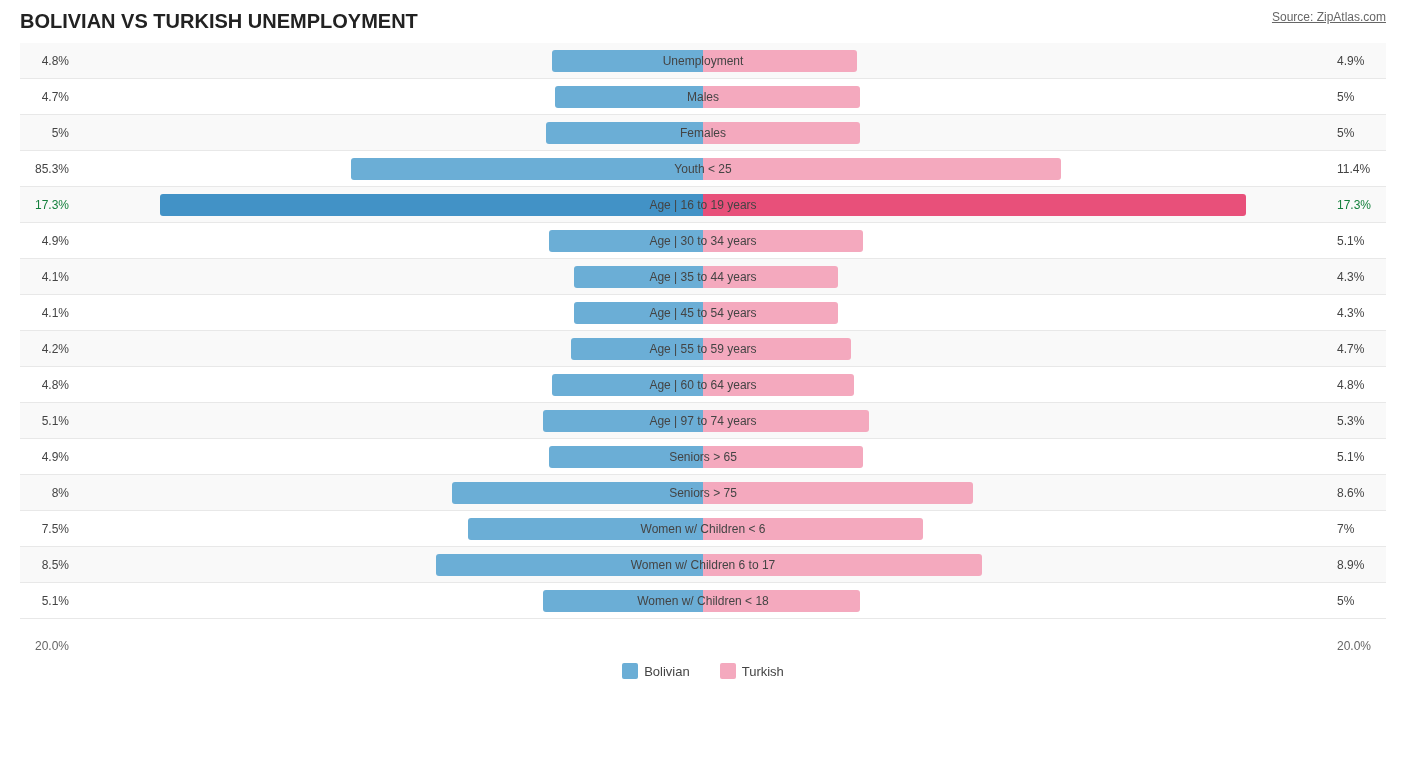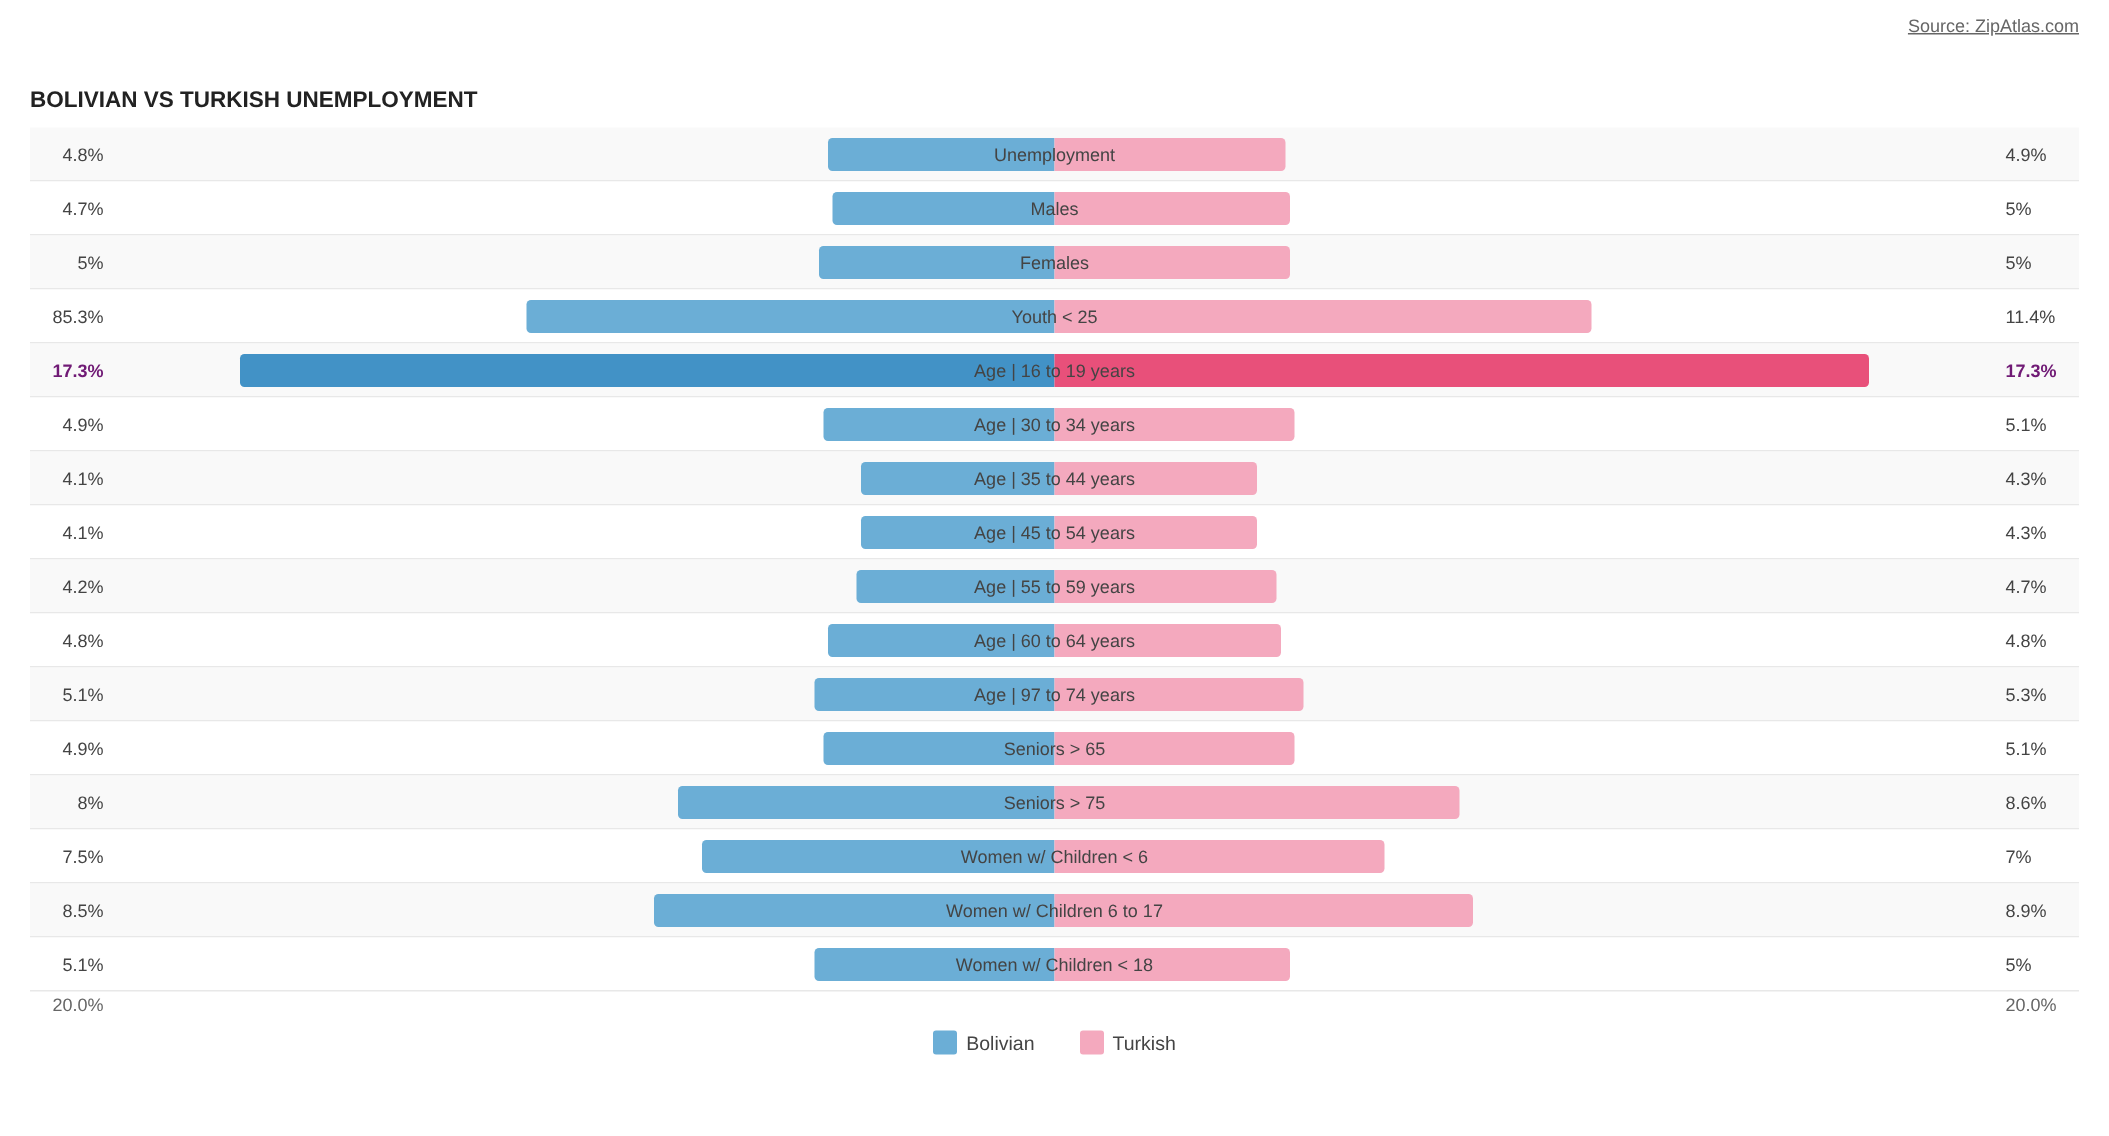--- a/index.html
+++ b/index.html
@@ -10,25 +10,24 @@
       min-height: 757px;
       padding: 10px 20px 20px 20px;
     }
     .chart-header {
       display: flex;
       justify-content: space-between;
       align-items: flex-start;
       margin-bottom: 10px;
     }
     .chart-title {
-      font-size: 15px;
+      font-size: 20px;
       font-weight: bold;
       text-transform: uppercase;
       color: #222;
-      margin-top: 48px;
     }
     .source-text {
       font-size: 12px;
       color: #666;
       text-decoration: underline;
     }
     .chart-area {
       width: 100%;
     }
     .row {
@@ -104,22 +103,22 @@
       border-radius: 0 3px 3px 0;
     }
     .row.highlight-row .bar-left {
       background: #4292c6;
     }
     .row.highlight-row .bar-right {
       background: #e8507a;
     }
     .row.highlight-row .left-val,
     .row.highlight-row .right-val {
-      font-weight: bold;
-      color: #701a75;
+      font-weight: normal;
+      color: #15803d;
     }
     .legend {
       display: flex;
       justify-content: center;
       gap: 30px;
       margin-top: 10px;
       font-size: 13px;
       color: #444;
     }
     .legend-item {
@@ -127,21 +126,21 @@
       align-items: center;
       gap: 6px;
     }
     .legend-box {
       width: 16px;
       height: 16px;
       border-radius: 2px;
     }
     .bottom-axis {
       display: flex;
-      margin-top: 2px;
+      margin-top: 20px;
     }
     .axis-left {
       width: 55px;
       text-align: right;
       font-size: 12px;
       color: #666;
       padding-right: 6px;
     }
     .axis-right {
       width: 55px;

